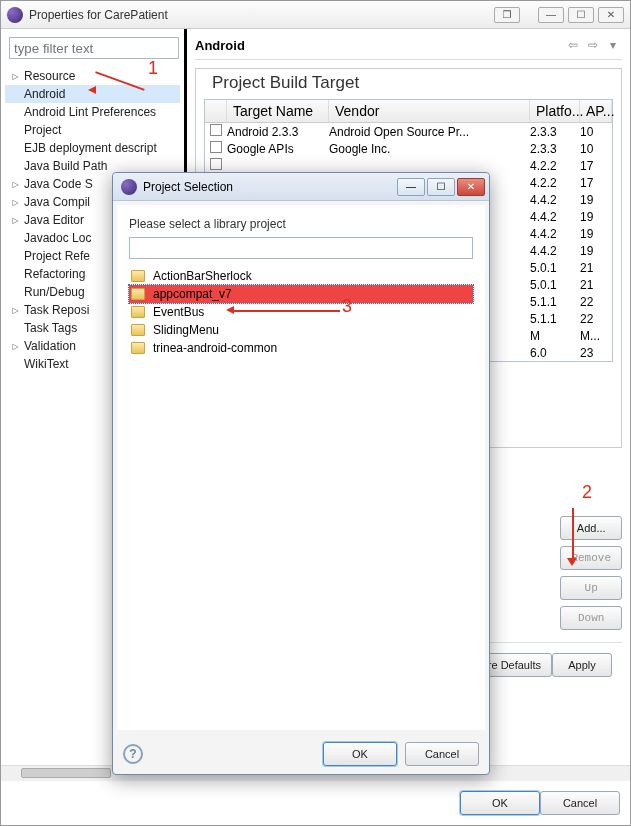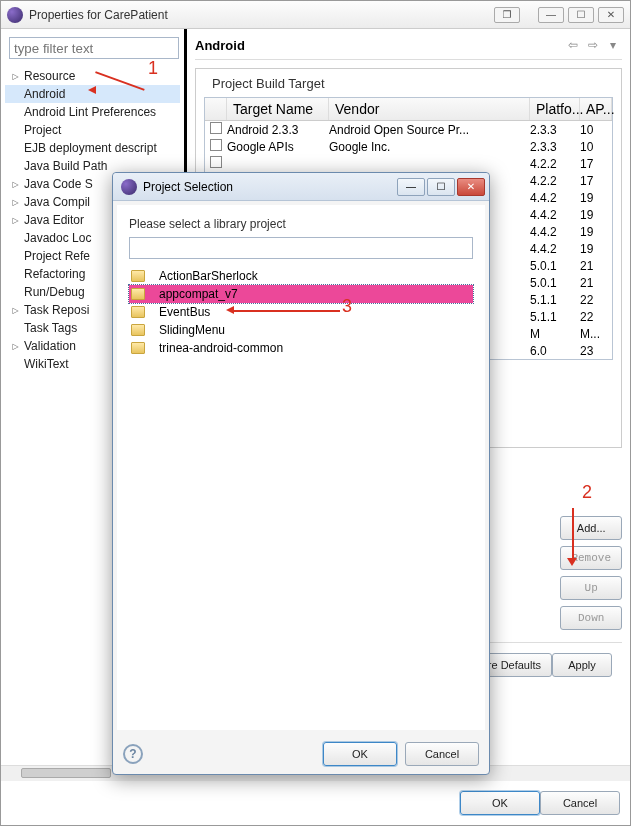--- a/index.html
+++ b/index.html
@@ -117,21 +117,21 @@
   display: flex; align-items: center; justify-content: center;
   color: #888; font-size: 12px;
 }
 
 .group-box {
   border: 1px solid #ccc;
   padding: 8px;
   margin-bottom: 8px;
 }
 .group-title {
-  font-size: 13px;
+  font-size: 17px;
   margin: -14px 0 6px 4px;
   background: #fff;
   display: inline-block;
   padding: 0 4px;
   color: #333;
 }
 
 .target-row { display: flex; gap: 8px; }
 .target-table {
   flex: 1;
@@ -241,25 +241,25 @@
 }
 .modal .m-prompt { margin-bottom: 6px; color: #333; }
 .modal .m-input {
   height: 22px; border: 1px solid #a9b7c9;
   margin-bottom: 8px; padding: 2px 4px;
 }
 .modal .m-list {
   flex: 1; border: none;
 }
 .m-list-item {
-  display: flex; align-items: center; gap: 14px;
+  display: flex; align-items: center; gap: 8px;
   padding: 2px 2px;
 }
 .m-list-item.selected {
-  background: #ec4899;
+  background: #ef4444;
   outline: 1px dotted #4a6a9a;
 }
 .folder-icon {
   width: 14px; height: 12px;
   background: linear-gradient(#ffe9a8, #e8c45e);
   border: 1px solid #c9a53e;
   border-radius: 1px;
   position: relative;
 }
 

